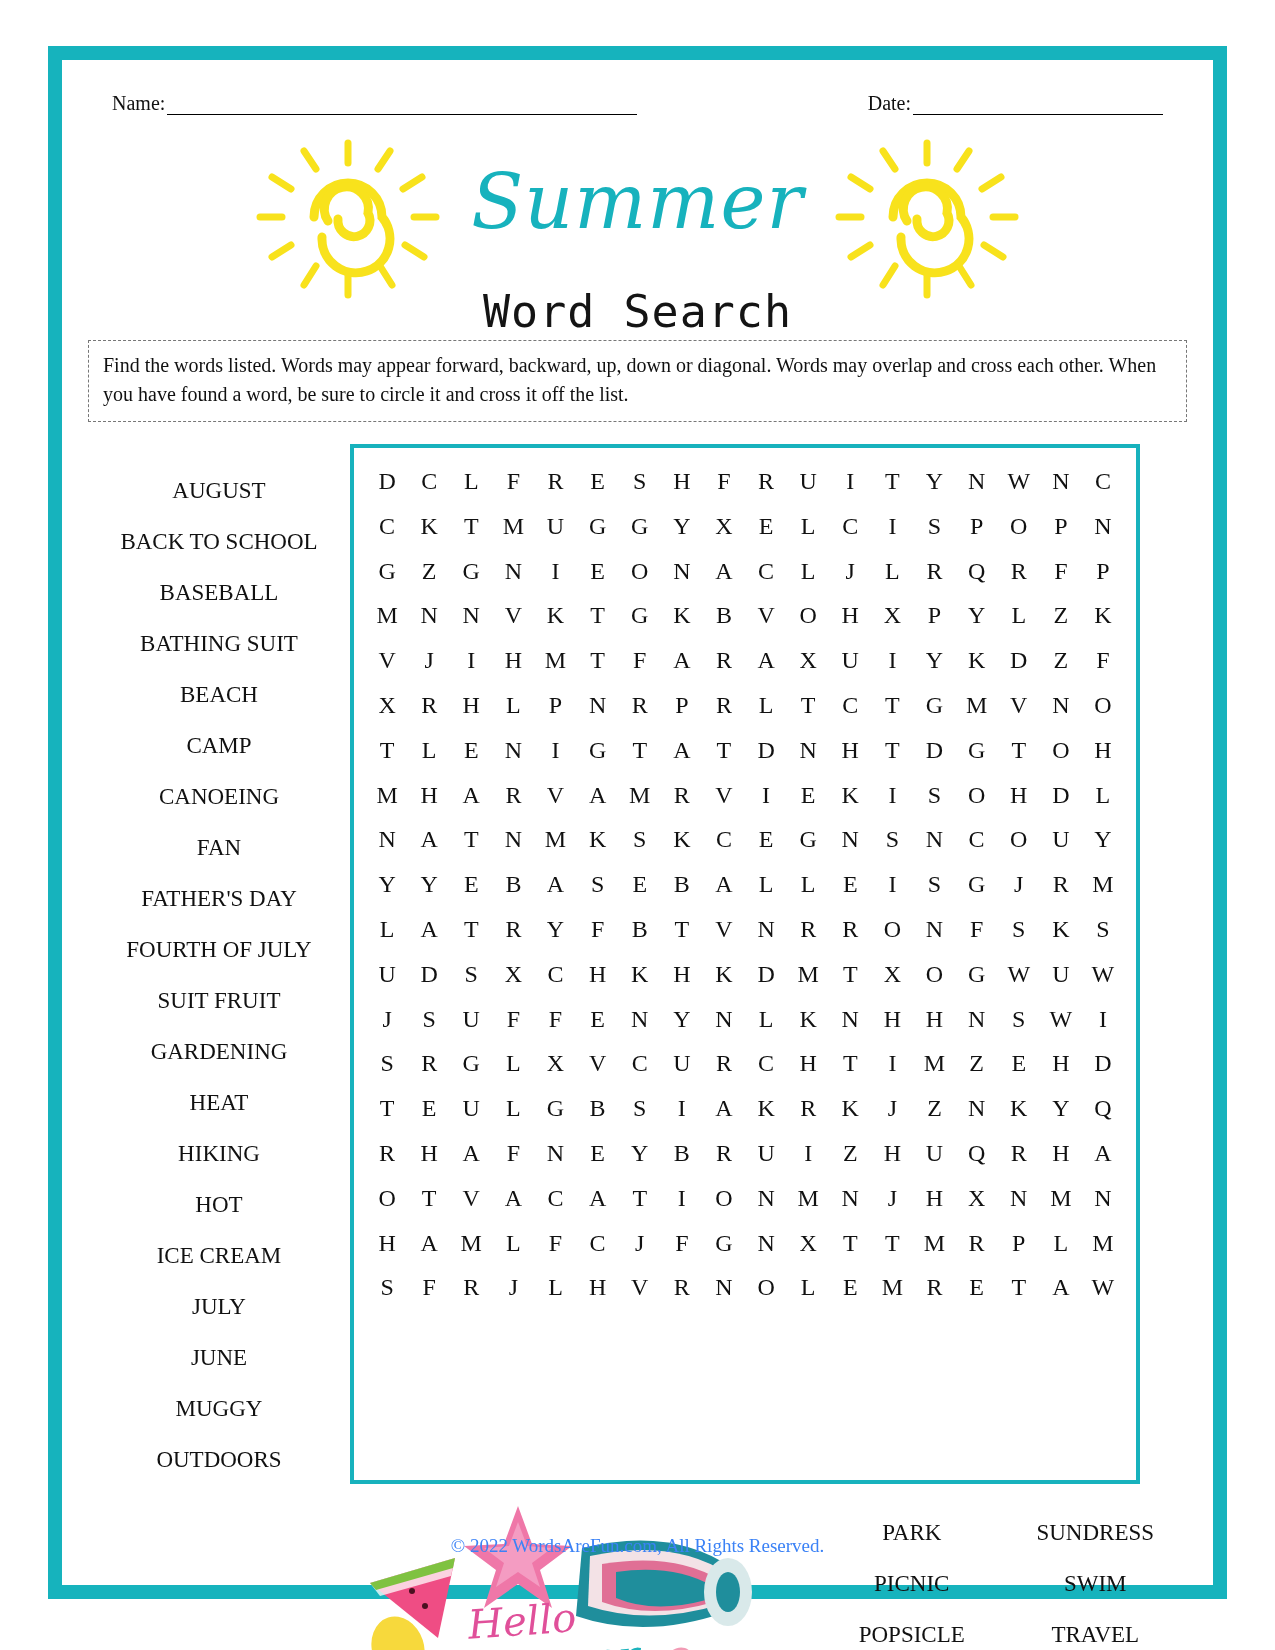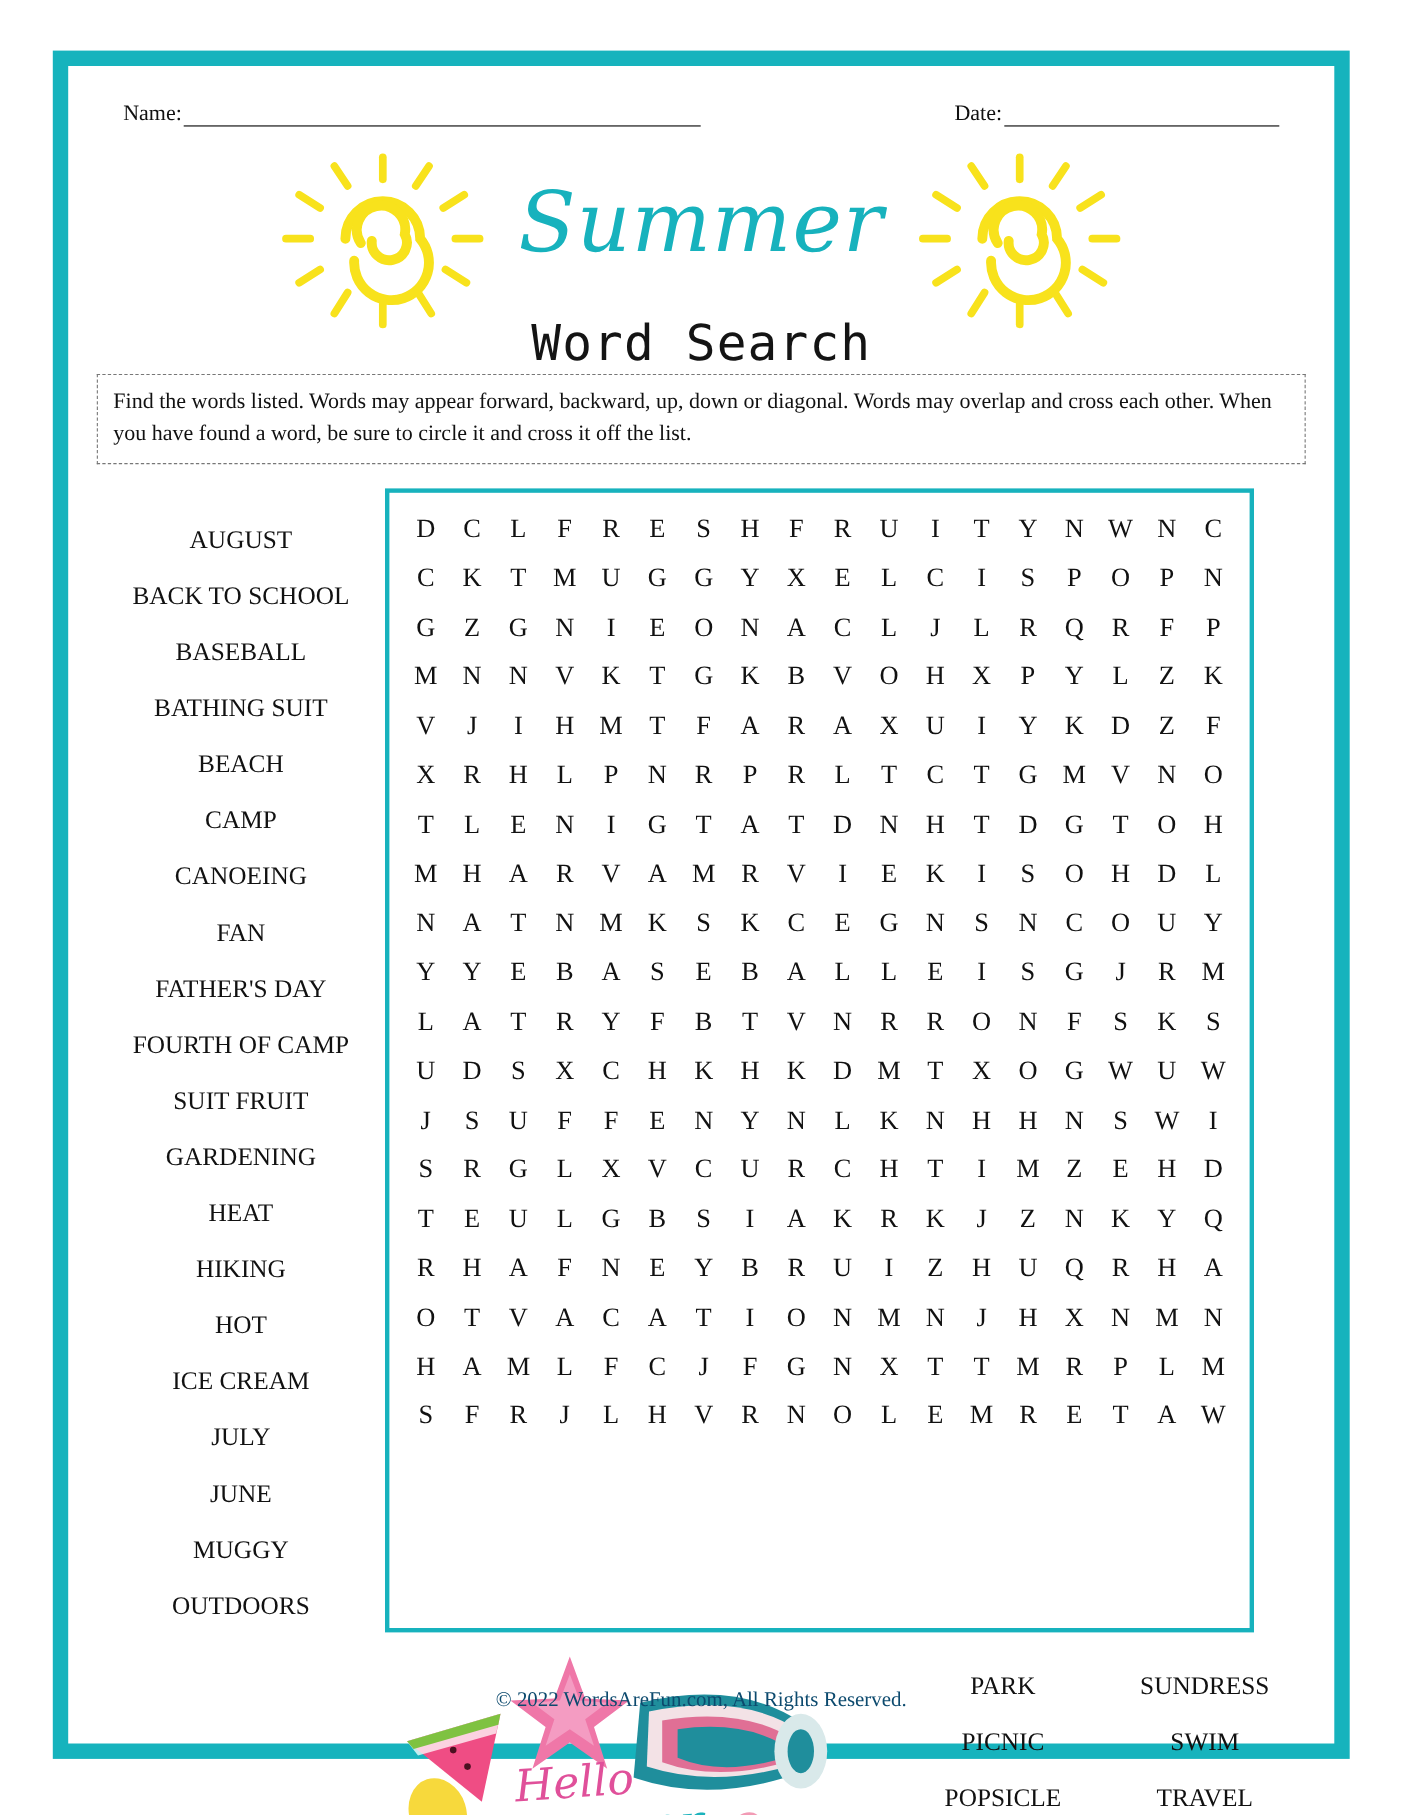--- a/index.html
+++ b/index.html
@@ -196,21 +196,21 @@
     align-items: center;
     gap: 2px;
   }
 
   .footer {
     position: absolute;
     left: 0; right: 0;
     bottom: 28px;
     text-align: center;
     font-size: 19px;
-    color: #0c4a6e;
+    color: #3b82f6;
   }
 </style>
 </head>
 <body>
 
 <div class="page">
   <div class="border-outer"></div>
 
   <div class="inner">
 
@@ -278,21 +278,21 @@
       <div class="wordlist-col">
           <div class="word">AUGUST</div>
           <div class="word">BACK TO SCHOOL</div>
           <div class="word">BASEBALL</div>
           <div class="word">BATHING SUIT</div>
           <div class="word">BEACH</div>
           <div class="word">CAMP</div>
           <div class="word">CANOEING</div>
           <div class="word">FAN</div>
           <div class="word">FATHER'S DAY</div>
-          <div class="word">FOURTH OF CAMP</div>
+          <div class="word">FOURTH OF JULY</div>
           <div class="word">SUIT FRUIT</div>
           <div class="word">GARDENING</div>
           <div class="word">HEAT</div>
           <div class="word">HIKING</div>
           <div class="word">HOT</div>
           <div class="word">ICE CREAM</div>
           <div class="word">JULY</div>
           <div class="word">JUNE</div>
           <div class="word">MUGGY</div>
           <div class="word">OUTDOORS</div>

